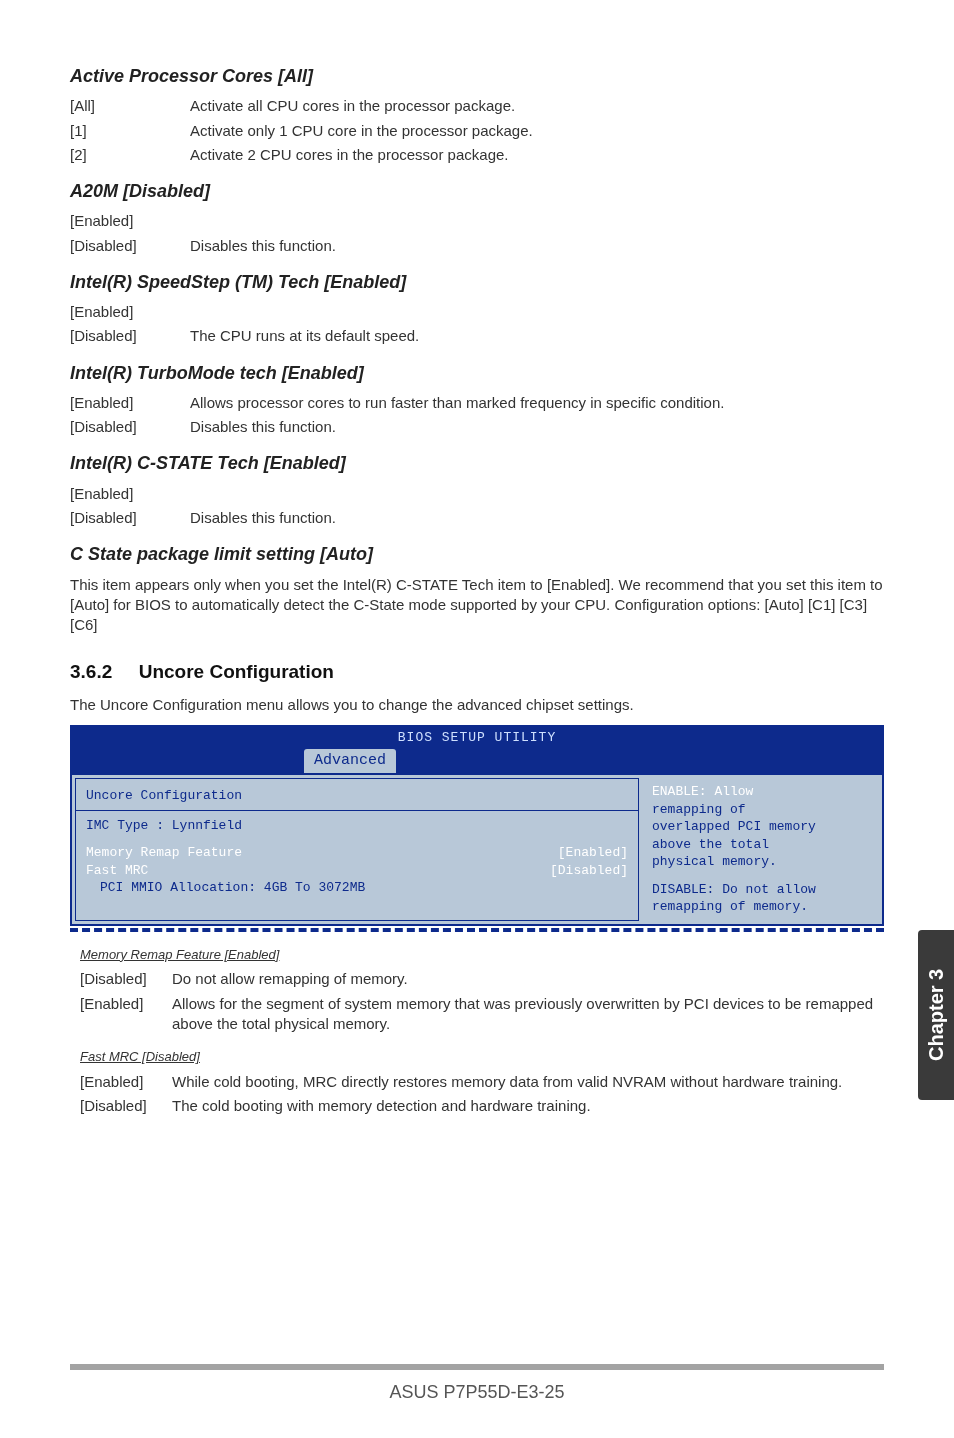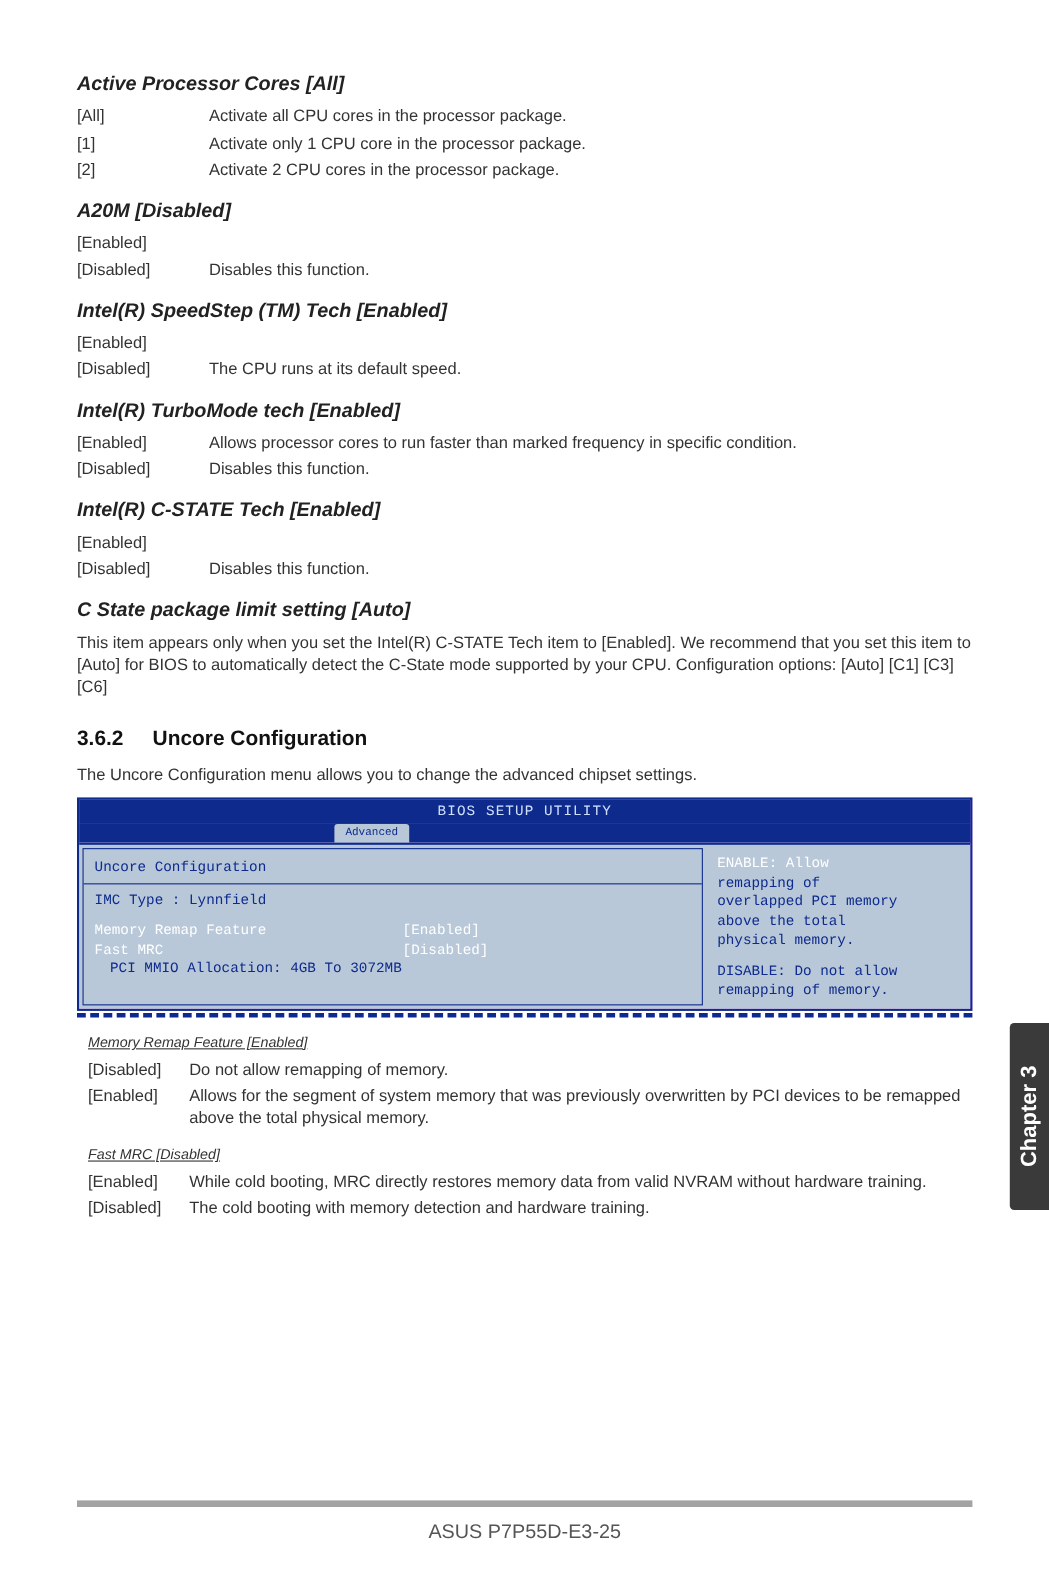--- a/index.html
+++ b/index.html
@@ -38,39 +38,39 @@
   }
   .kv-val {
     flex: 1;
   }
   p.para {
     margin-bottom: 6px;
   }
   .bios-box {
     margin-top: 10px;
     border: 2px solid #0d2a8c;
-    background: #f0abfc;
+    background: #7dd3fc;
   }
   .bios-header {
     display: flex;
     font-family: "Courier New", monospace;
     font-size: 13px;
   }
   .bios-header .title-strip {
     color: #cfe0ff;
     text-align: center;
     width: 100%;
     letter-spacing: 1px;
     padding: 2px 0;
     background: #0d2a8c;
   }
   .bios-tabs {
     display: flex;
     font-family: "Courier New", monospace;
-    font-size: 10px;
+    font-size: 15px;
     background: #0d2a8c;
   }
   .bios-tabs .spacer-left { width: 232px; }
   .bios-tabs .tab-active {
     background: #b8c8d8;
     color: #0d2a8c;
     padding: 2px 10px;
     border-top-left-radius: 3px;
     border-top-right-radius: 3px;
   }
@@ -98,20 +98,21 @@
     color: #0d2a8c;
   }
   .bios-left .hr {
     border: none;
     border-top: 1px solid #0d2a8c;
     margin: 5px -10px 6px -10px;
   }
   .bios-left .white { color: #fff; }
   .bios-left .row {
     display: flex;
+    justify-content: space-between;
   }
   .bios-left .col1 { width: 280px; }
   .bios-left .col2 { }
   .bios-dashes {
     border: none;
     border-top: 4px dashed #0d2a8c;
     margin-top: 2px;
   }
   .sub-feature-title {
     font-style: italic;

